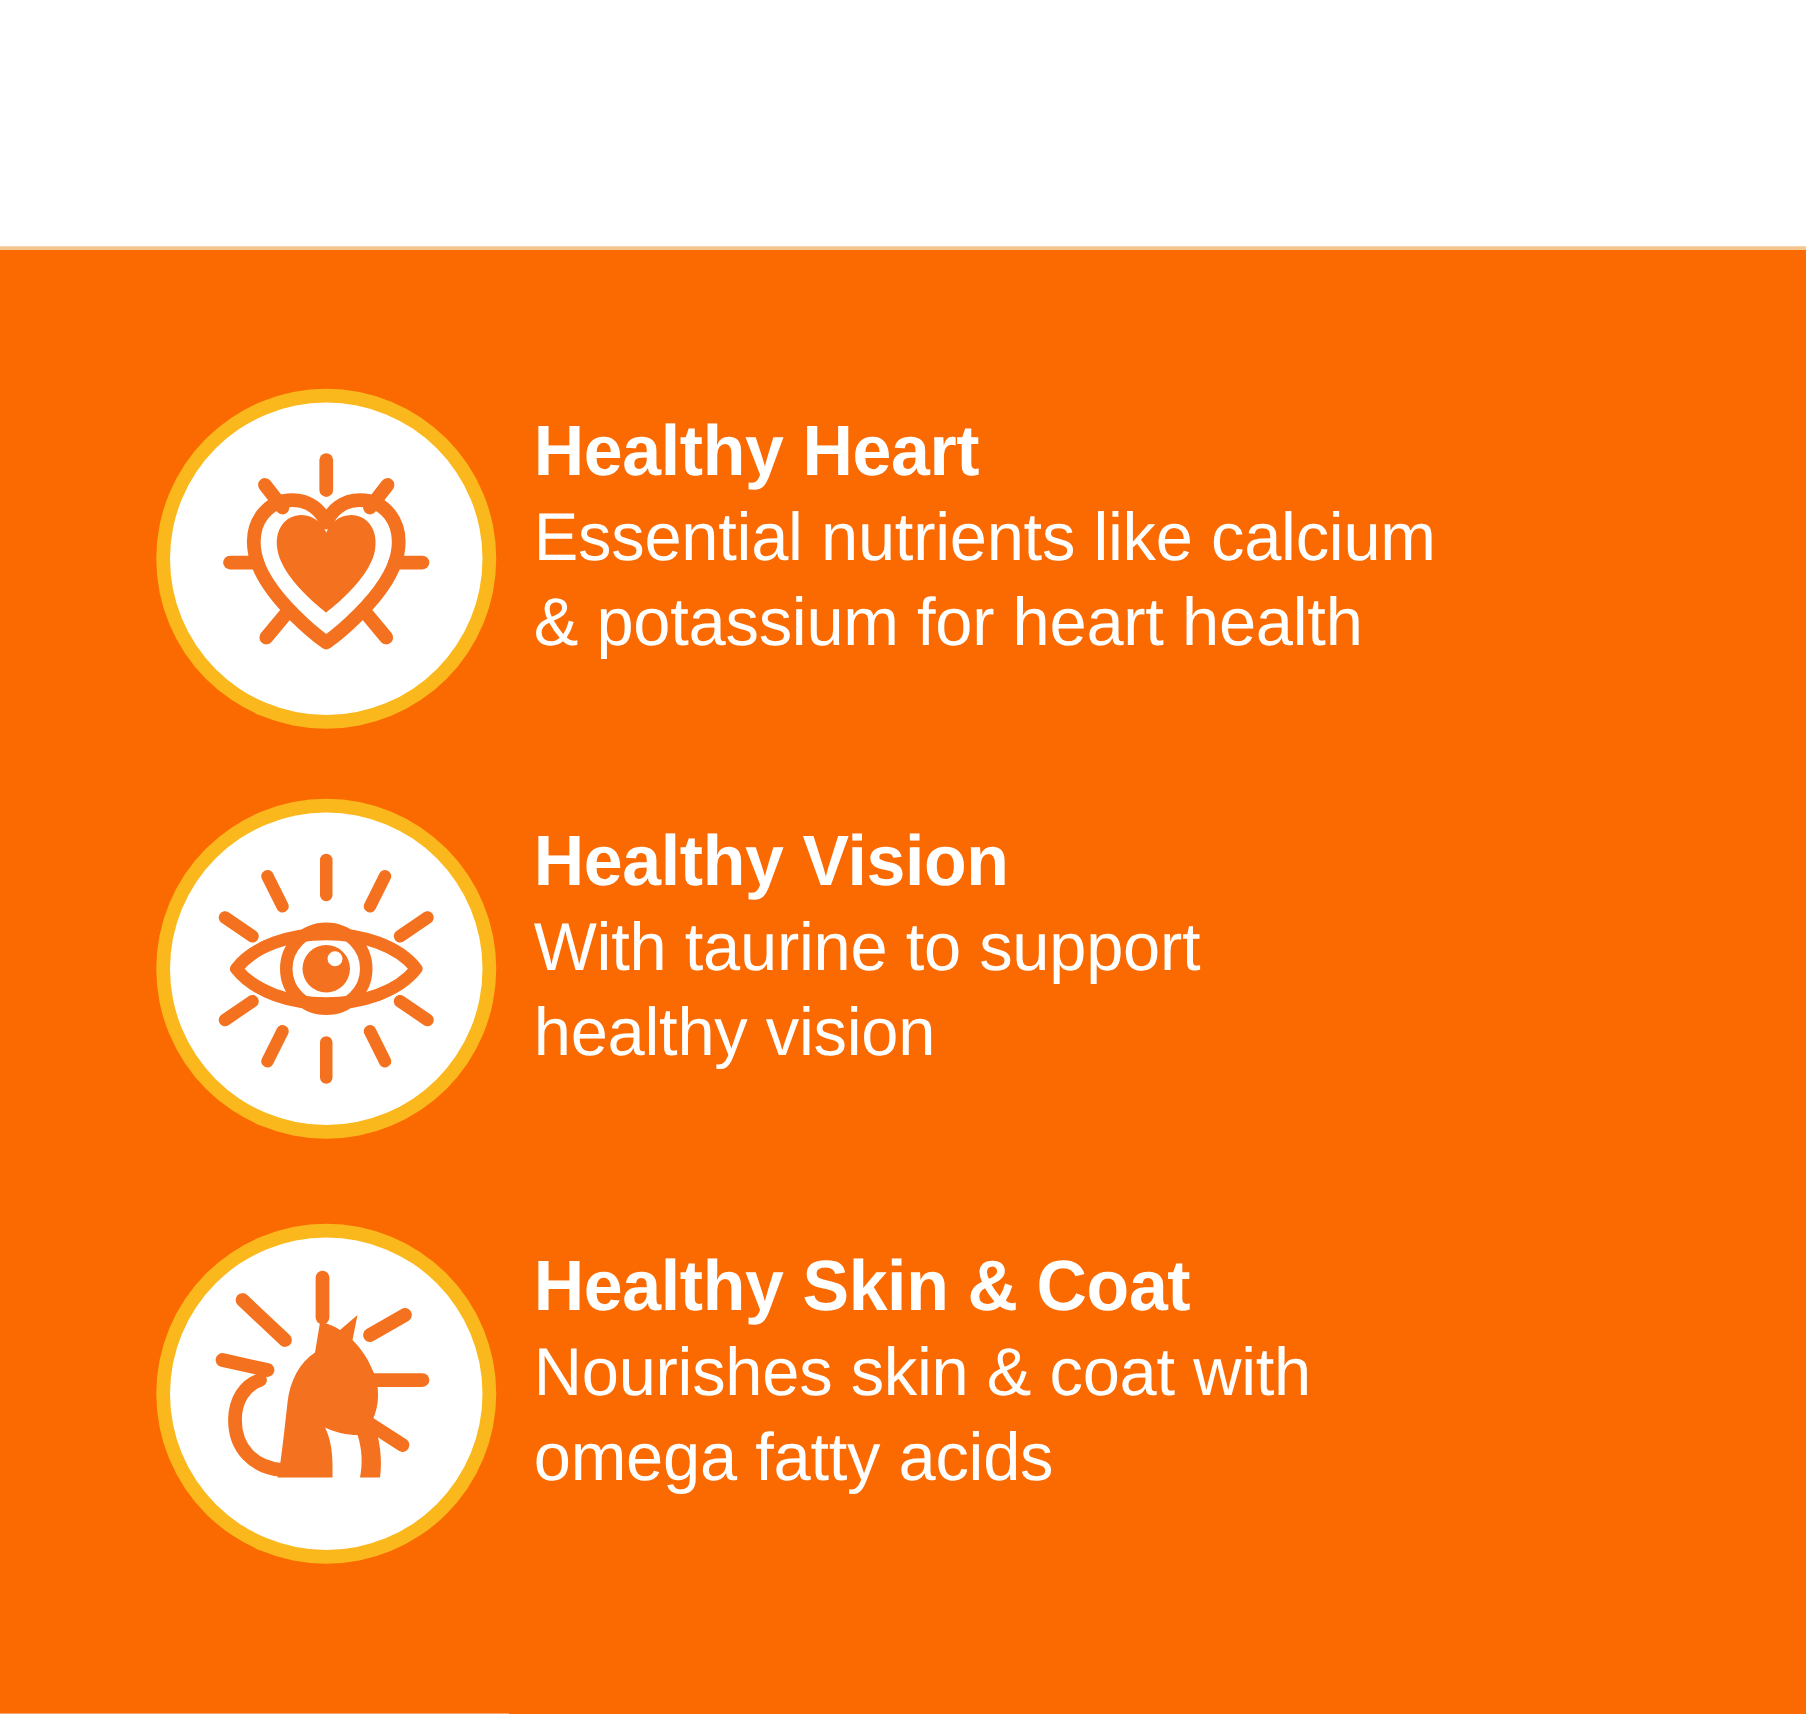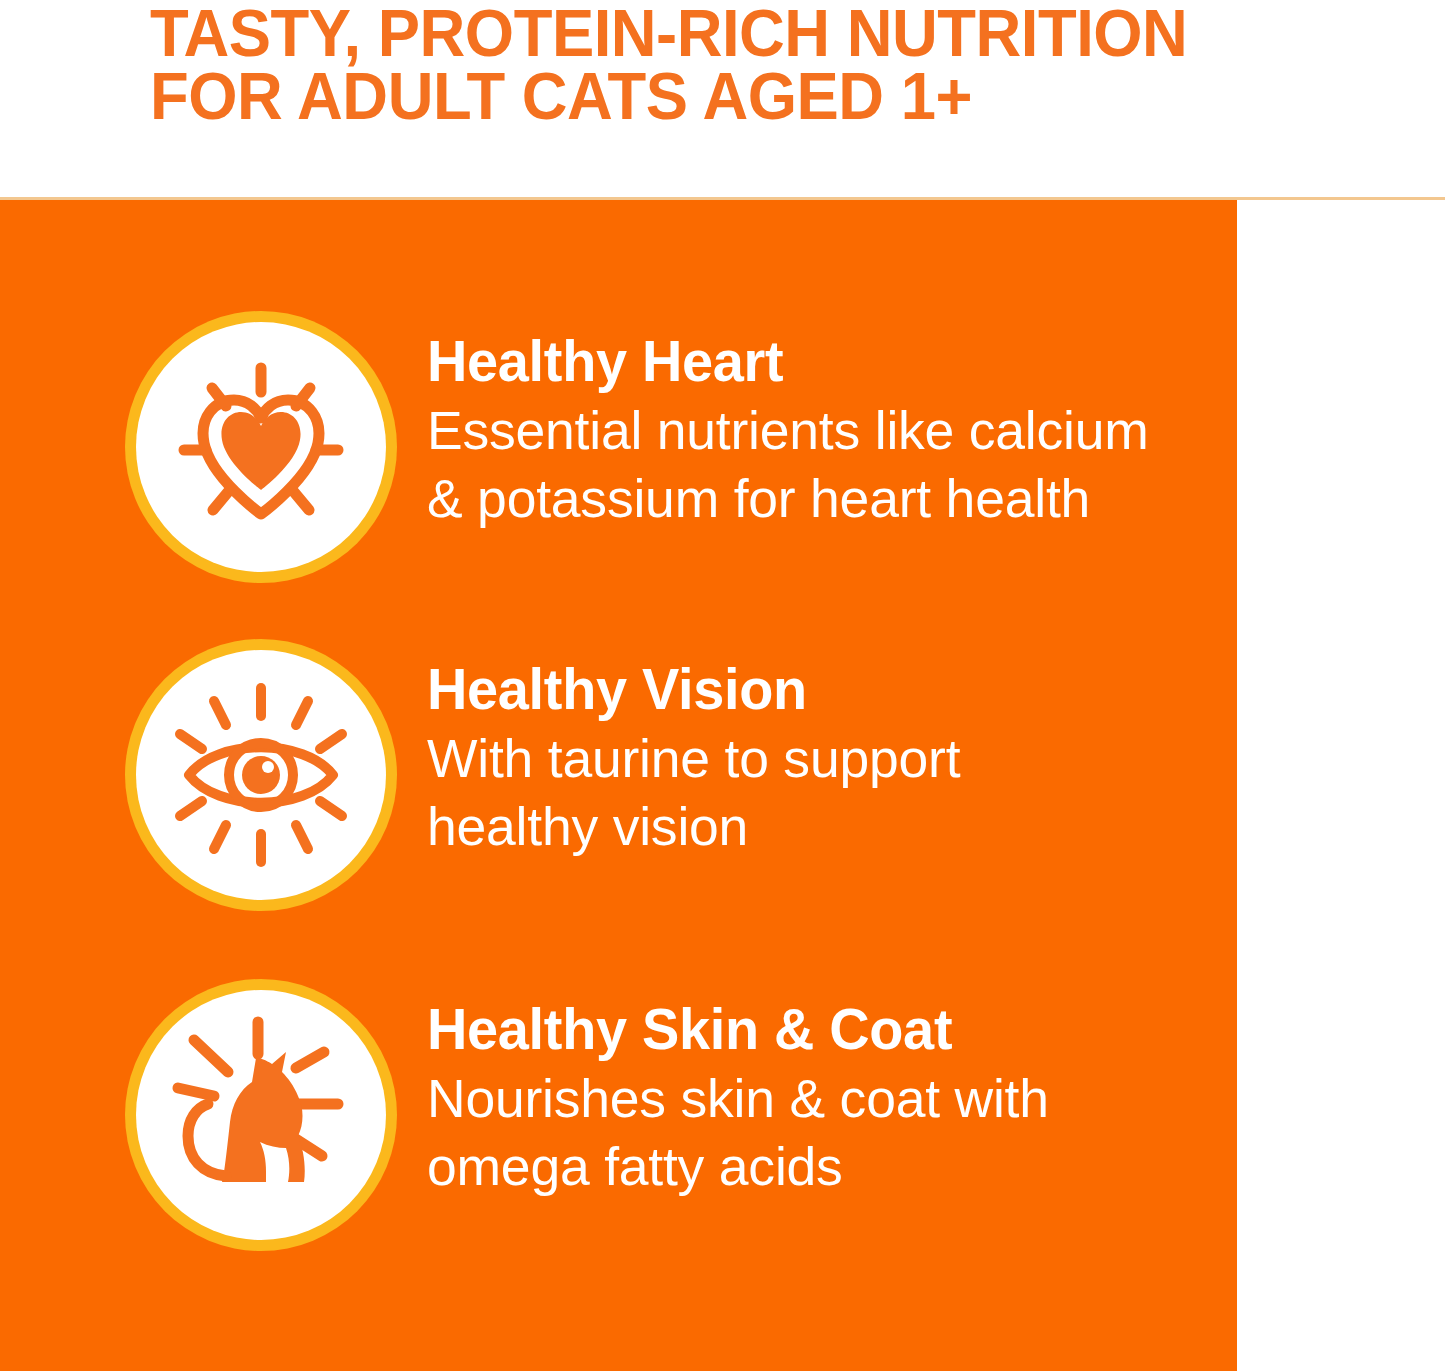--- a/index.html
+++ b/index.html
@@ -52,21 +52,21 @@
     width: 1445px;
     height: 3px;
     background: #f3c78f;
   }
 
   
   #body-panel {
     position: absolute;
     left: 0;
     top: 200px;
-    width: 1237px;
+    width: 1445px;
     height: 1171px;
     background: #FA6A00;
   }
 
   .benefit-row {
     position: absolute;
     left: 0;
     width: 1445px;
     display: block;
   }
@@ -121,24 +121,20 @@
     white-space: pre-line;
     transform: scaleX(0.99);
     transform-origin: left top;
   }
 </style>
 </head>
 <body>
 
 <div id="page">
 
-  <div id="header-band">
-    <div id="headline">TASTY, PROTEIN-RICH NUTRITION
-FOR ADULT CATS AGED 1+</div>
-  </div>
   <div id="band-edge"></div>
 
   <div id="body-panel">
 
     <div class="benefit-row" id="row-0">
 
       <div class="icon-badge">
         <svg width="210" height="210" viewBox="0 0 210 210">
           <g fill="none" stroke="#F4711F" stroke-width="11" stroke-linecap="round">
 

